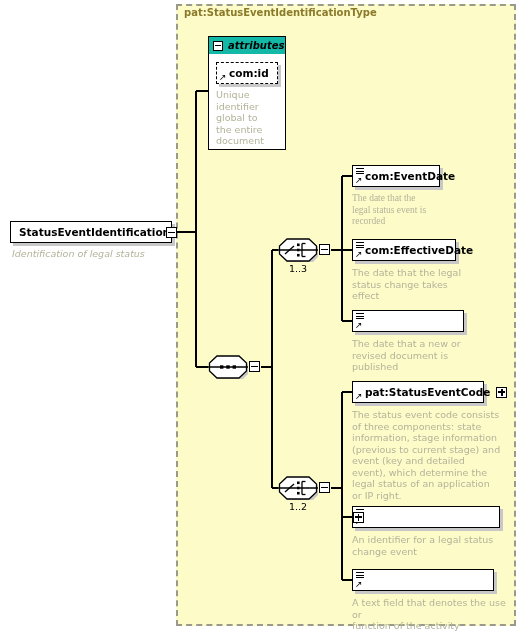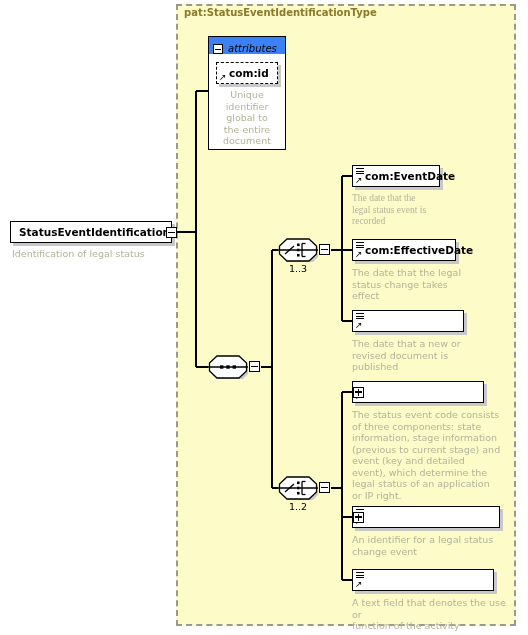--- a/index.html
+++ b/index.html
@@ -149,26 +149,27 @@
     background: #ffffff;
     border: 1.3px solid #000;
     box-sizing: border-box;
   }
   #attr-tab {
     position: absolute;
     left: 208px;
     top: 36px;
     width: 78px;
     height: 18px;
-    background: #3b82f6;
+    background: #14b8a6;
     border: 1.3px solid #000;
     border-bottom: none;
     box-sizing: border-box;
     display: flex;
-    align-items: flex-end;
+    align-items: center;
+    font-weight: bold;
   }
   #attr-tab .lbl {
     font-size: 10px;
     font-style: italic;
     color: #000;
     margin-left: 5px;
   }
   .tabminus {
     width: 10px; height: 10px;
     border: 1.2px solid #000;
@@ -266,33 +267,33 @@
     <line x1="342" y1="392" x2="352" y2="392"></line>
     <line x1="342" y1="517" x2="352" y2="517"></line>
     <line x1="342" y1="580" x2="352" y2="580"></line>
   </g>
 </svg>
 
 <div class="elembox" style="left:10px; top:221px; width:162px;">
   <span class="elabel" style="padding-left:8px;">StatusEventIdentification</span>
   <span class="expander edge"></span>
 </div>
-<div class="doc" style="left:12px; top:248px; width:160px;">Identification of legal status</div>
+<div class="doc" style="left:12px; top:248px; width:160px;font-style:italic;">Identification of legal status</div>
 
 <div id="attr-box"></div>
 <div id="attr-tab">
   <span class="tabminus"></span>
   <span class="lbl">attributes</span>
 </div>
 
 <div class="elembox dashed" style="left:216px; top:62px; width:62px;">
   <span class="ref-arrow">↗</span>
   <span class="elabel">com:id</span>
 </div>
-<div class="doc" style="left:216px; top:89px; width:62px;text-align:center;">Unique
+<div class="doc" style="left:216px; top:89px; width:62px;">Unique
 identifier
 global to
 the entire
 document</div>
 
 <div class="comp" style="left:278px; top:238px;">
   <svg class="shape" viewBox="0 0 40 24" xmlns="http://www.w3.org/2000/svg">
     <polygon points="9,24 31,24 39,16 39,8 31,0.5 9,0.5 1,8 1,16" fill="#c9c9c9" transform="translate(2,2)"></polygon>
     <polygon points="9,23 31,23 38.5,16 38.5,8 31,1 9,1 1.5,8 1.5,16" fill="#ffffff" stroke="#000000" stroke-width="1.3"></polygon>
     <line x1="0" y1="12" x2="40" y2="12" stroke="#000000" stroke-width="1.3"></line>
@@ -372,20 +373,21 @@
     <line x1="24" y1="5.5" x2="27.5" y2="5.5" stroke="#000000" stroke-width="1.3"></line>
     <line x1="24" y1="18.5" x2="27.5" y2="18.5" stroke="#000000" stroke-width="1.3"></line>
     <path d="M 17 24 L 20 27 L 23 24" fill="#ffffff" stroke="#000000" stroke-width="1.1"></path>
   </svg>
   <span class="cexp"></span>
   <span class="card">1..2</span>
 </div>
 
 <div class="elembox" style="left:352px; top:381px; width:132px;">
   <span class="ref-arrow">↗</span>
+  <span class="elabel">pat:StatusEventCode</span>
   <span class="expander plus inbox"></span>
 </div>
 <div class="doc" style="left:352px; top:409px; width:150px;">The status event code consists
 of three components: state
 information, stage information
 (previous to current stage) and
 event (key and detailed
 event), which determine the
 legal status of an application
 or IP right.</div>

